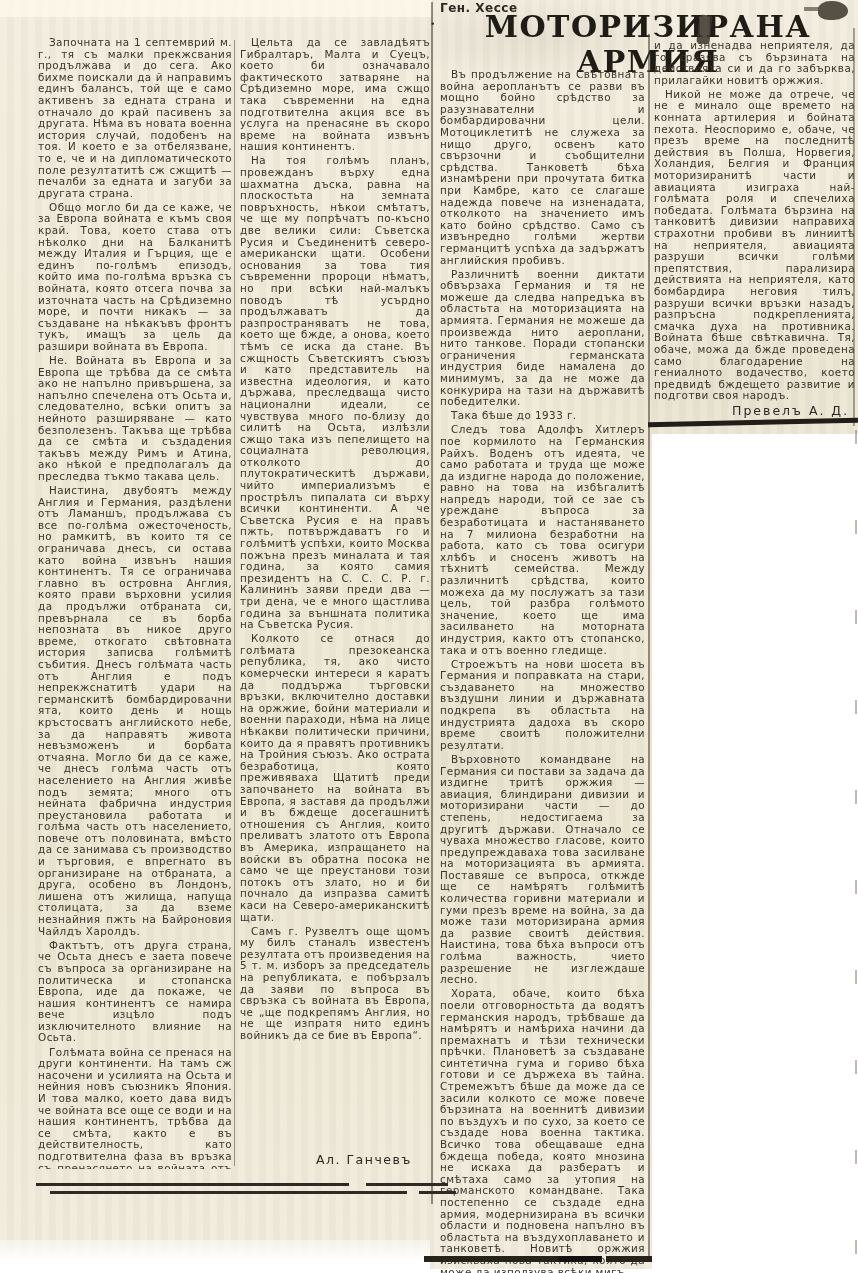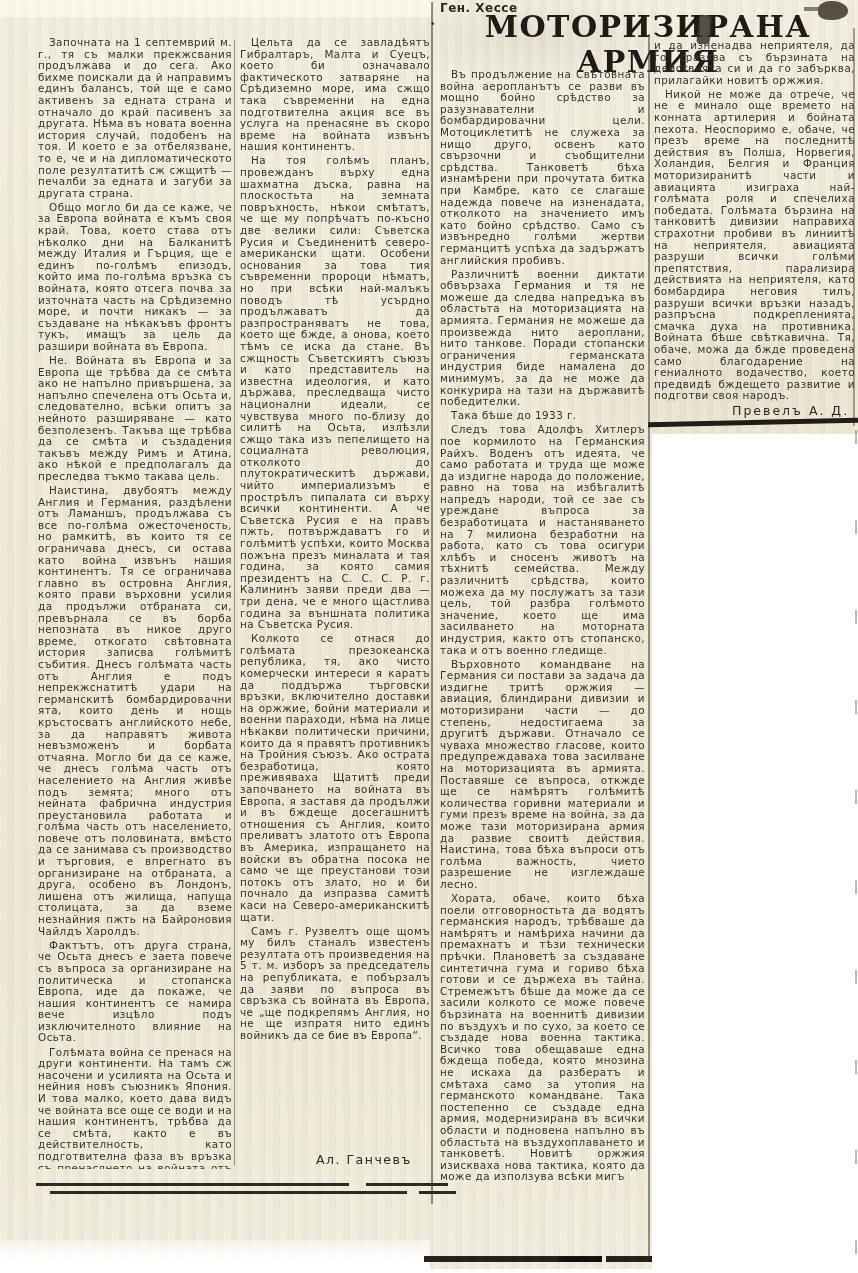--- a/index.html
+++ b/index.html
@@ -120,20 +120,21 @@
   </article>
 
   <article>
     <div class="kicker">Ген. Хессе</div>
     <h1 class="title-right">МОТОРИЗИРАНА АРМИЯ</h1>
     <div class="col col3">
         <p class="para">Въ продължение на Свѣтовната война аеропланътъ се разви въ мощно бойно срѣдство за разузнавателни и бомбардировачни цели. Мотоциклетитѣ не служеха за нищо друго, освенъ като свързочни и съобщителни срѣдства. Танковетѣ бѣха изнамѣрени при прочутата битка при Камбре, като се слагаше надежда повече на изненадата, отколкото на значението имъ като бойно срѣдство. Само съ извънредно голѣми жертви германцитѣ успѣха да задържатъ английския пробивъ.</p>
         <p class="para">Различнитѣ военни диктати обвързаха Германия и тя не можеше да следва напредъка въ областьта на моторизацията на армията. Германия не можеше да произвежда нито аероплани, нито танкове. Поради стопански ограничения германската индустрия биде намалена до минимумъ, за да не може да конкурира на тази на държавитѣ победителки.</p>
         <p class="para">Така бѣше до 1933 г.</p>
         <p class="para">Следъ това Адолфъ Хитлеръ пое кормилото на Германския Райхъ. Воденъ отъ идеята, че само работата и труда ще може да издигне народа до положение, равно на това на избѣгалитѣ напредъ народи, той се зае съ уреждане въпроса за безработицата и настаняването на 7 милиона безработни на работа, като съ това осигури хлѣбъ и сносенъ животъ на тѣхнитѣ семейства. Между различнитѣ срѣдства, които можеха да му послужатъ за тази цель, той разбра голѣмото значение, което ще има засилването на моторната индустрия, както отъ стопанско, така и отъ военно гледище.</p>
+        <p class="para">Строежътъ на нови шосета въ Германия и поправката на стари, създаването на множество въздушни линии и държавната подкрепа въ областьта на индустрията дадоха въ скоро време своитѣ положителни резултати.</p>
         <p class="para">Върховното командване на Германия си постави за задача да издигне тритѣ оржжия — авиация, блиндирани дивизии и моторизирани части — до степень, недостигаема за другитѣ държави. Отначало се чуваха множество гласове, които предупреждаваха това засилване на моторизацията въ армията. Поставяше се въпроса, откжде ще се намѣрятъ голѣмитѣ количества горивни материали и гуми презъ време на война, за да може тази моторизирана армия да развие своитѣ действия. Наистина, това бѣха въпроси отъ голѣма важность, чието разрешение не изглеждаше лесно.</p>
         <p class="para">Хората, обаче, които бѣха поели отговорностьта да водятъ германския народъ, трѣбваше да намѣрятъ и намѣриха начини да премахнатъ и тѣзи технически прѣчки. Плановетѣ за създаване синтетична гума и гориво бѣха готови и се държеха въ тайна. Стремежътъ бѣше да може да се засили колкото се може повече бързината на военнитѣ дивизии по въздухъ и по сухо, за което се създаде нова военна тактика. Всичко това обещаваше една бждеща победа, която мнозина не искаха да разбератъ и смѣтаха само за утопия на германското командване. Така постепенно се създаде една армия, модернизирана въ всички области и подновена напълно въ областьта на въздухоплаването и танковетѣ. Новитѣ оржжия изискваха нова тактика, която да може да използува всѣки мигъ</p>
       </div>
     <div class="col col4">
         <p class="para cont">и да изненадва неприятеля, да го сразява съ бързината на действията си и да го забърква, прилагайки новитѣ оржжия.</p>
         <p class="para">Никой не може да отрече, че не е минало още времето на конната артилерия и бойната пехота. Неоспоримо е, обаче, че презъ време на последнитѣ действия въ Полша, Норвегия, Холандия, Белгия и Франция моторизиранитѣ части и авиацията изиграха най-голѣмата роля и спечелиха победата. Голѣмата бързина на танковитѣ дивизии направиха страхотни пробиви въ линиитѣ на неприятеля, авиацията разруши всички голѣми препятствия, парализира действията на неприятеля, като бомбардира неговия тилъ, разруши всички връзки назадъ, разпръсна подкрепленията, смачка духа на противника. Войната бѣше свѣткавична. Тя, обаче, можа да бжде проведена само благодарение на гениалното водачество, което предвидѣ бждещето развитие и подготви своя народъ.</p>
       </div>
     <div class="sig sig-right">Превелъ А. Д.</div>
   </article>
 

